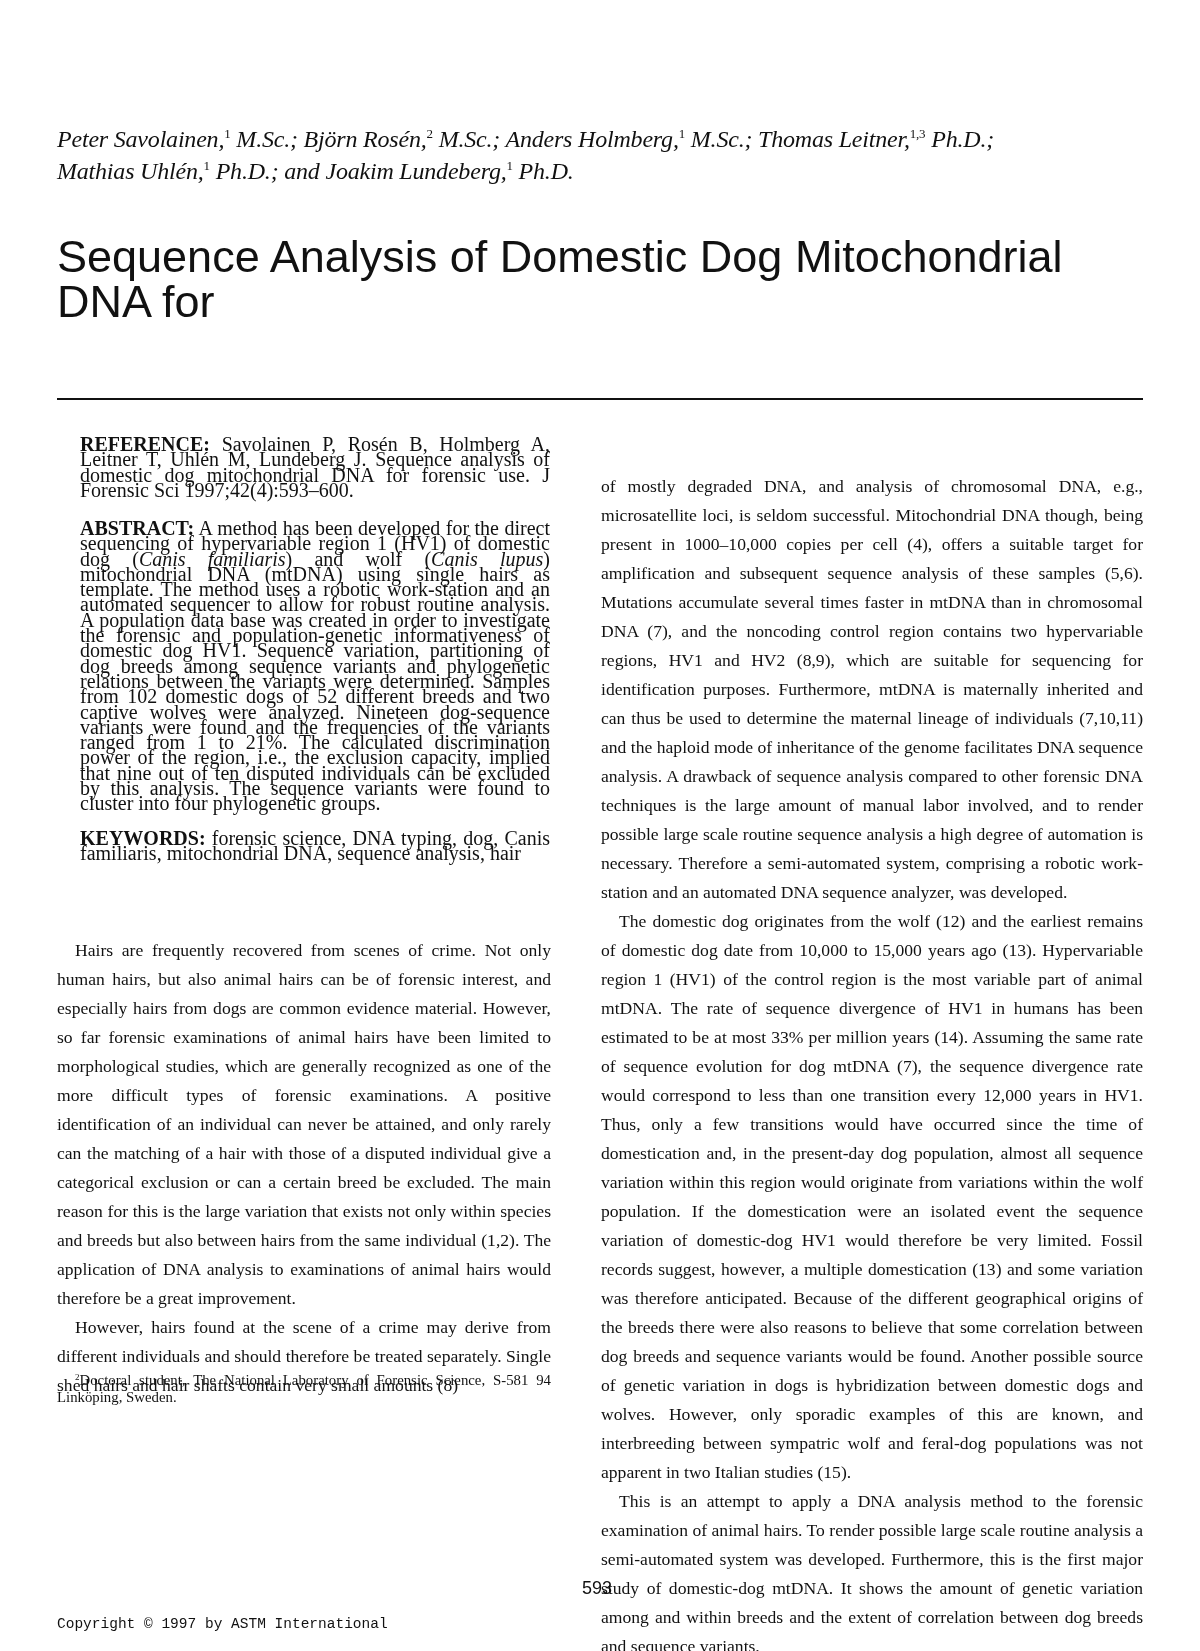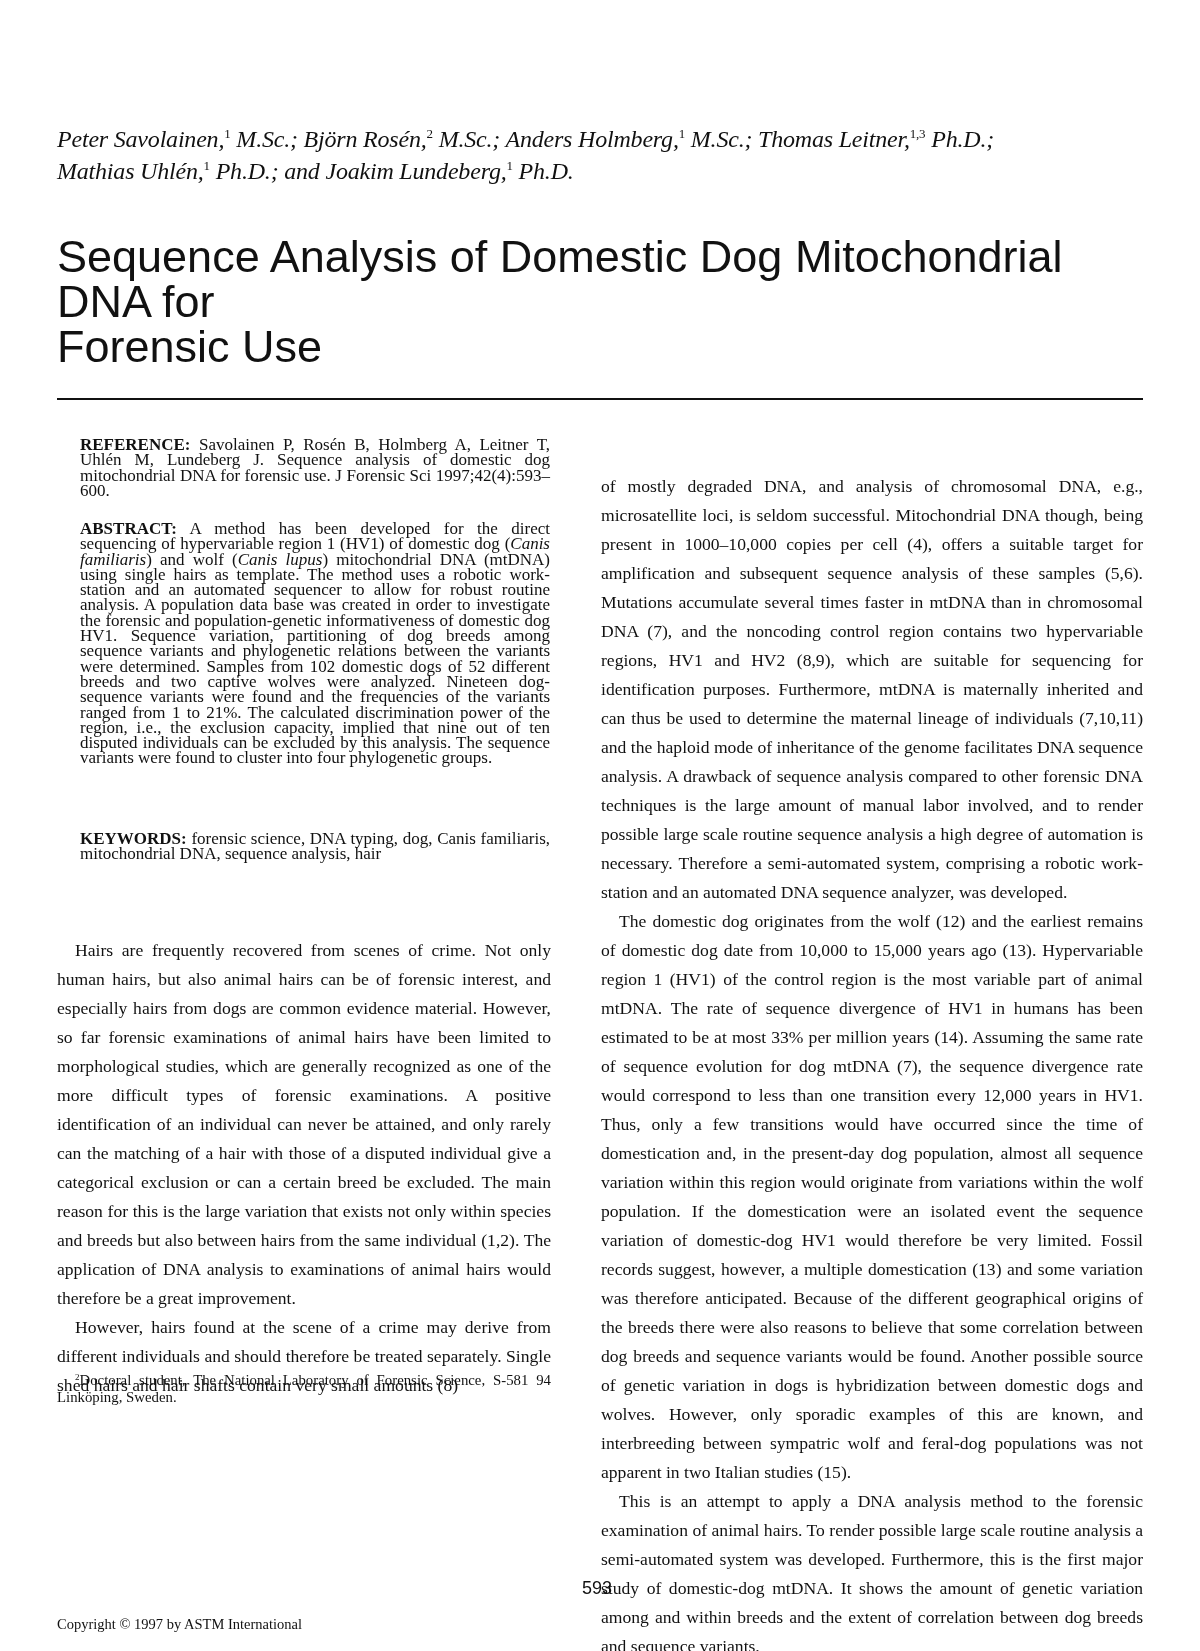--- a/index.html
+++ b/index.html
@@ -18,50 +18,49 @@
     margin: 0;
   }
 
   .rule { position: absolute; left: 57px; top: 398px; width: 1086px; height: 2px; background: #111; }
 
   .col { position: absolute; font-family: "Liberation Serif", serif; text-align: justify; }
   .col-left { left: 57px; width: 494px; }
   .col-right { left: 601px; width: 542px; }
 
   .abstract-block { position: absolute; left: 80px; width: 470px; font-family: "Liberation Serif", serif;
-    font-size: 17px; line-height: 15.3px; text-align: justify; }
+    font-size: 20px; line-height: 15.3px; text-align: justify; }
   .abstract-block b { font-weight: bold; }
 
   .body-text { font-size: 17.6px; line-height: 29px; margin-top: 32px; }
   .body-text p { margin: 0; text-indent: 18px; }
   .body-text p.noindent { text-indent: 0; }
 
   .footnotes { position: absolute; left: 57px; top: 1372px; width: 494px; font-family: "Liberation Serif", serif;
     font-size: 14.8px; line-height: 17px; text-align: justify; }
   .footnotes p { margin: 0; text-indent: 18px; }
   .footnotes sup { font-size: 9px; vertical-align: 5px; line-height: 0; }
 
   .page-number { position: absolute; left: 582px; top: 1578px; font-family: "Liberation Sans", sans-serif; font-size: 18px; }
-  .copyright { position: absolute; left: 57px; top: 1616px; font-family: Liberation Serif, serif; font-size: 14.5px; }
+  .copyright { position: absolute; left: 57px; top: 1616px; font-family: Liberation Mono, monospace; font-size: 14.5px; }
 </style>
 </head>
 <body>
 
 <div class="authors">
   <span><span>Peter Savolainen,</span><sup>1</sup> <span>M.Sc.;</span></span>
   <span><span>Björn Rosén,</span><sup>2</sup> <span>M.Sc.;</span></span>
   <span><span>Anders Holmberg,</span><sup>1</sup> <span>M.Sc.;</span></span>
   <span><span>Thomas Leitner,</span><sup>1,3</sup> <span>Ph.D.;</span></span><br>
   <span><span>Mathias Uhlén,</span><sup>1</sup> <span>Ph.D.; and</span></span>
   <span><span>Joakim Lundeberg,</span><sup>1</sup> <span>Ph.D.</span></span>
 </div>
 
 <h1 class="title">
   <span>Sequence Analysis of Domestic Dog Mitochondrial DNA for</span><br>
-  <span>Forensic Use</span>
 </h1>
 
 <div class="rule"></div>
 
 <div class="abstract-block" style="top:437px;">
   <b>REFERENCE:</b>
   <span>Savolainen P, Rosén B, Holmberg A, Leitner T, Uhlén M, Lundeberg J. Sequence analysis of domestic dog mitochondrial DNA for forensic use. J Forensic Sci 1997;42(4):593–600.</span>
 </div>
 
 <div class="abstract-block" style="top:521px;">

